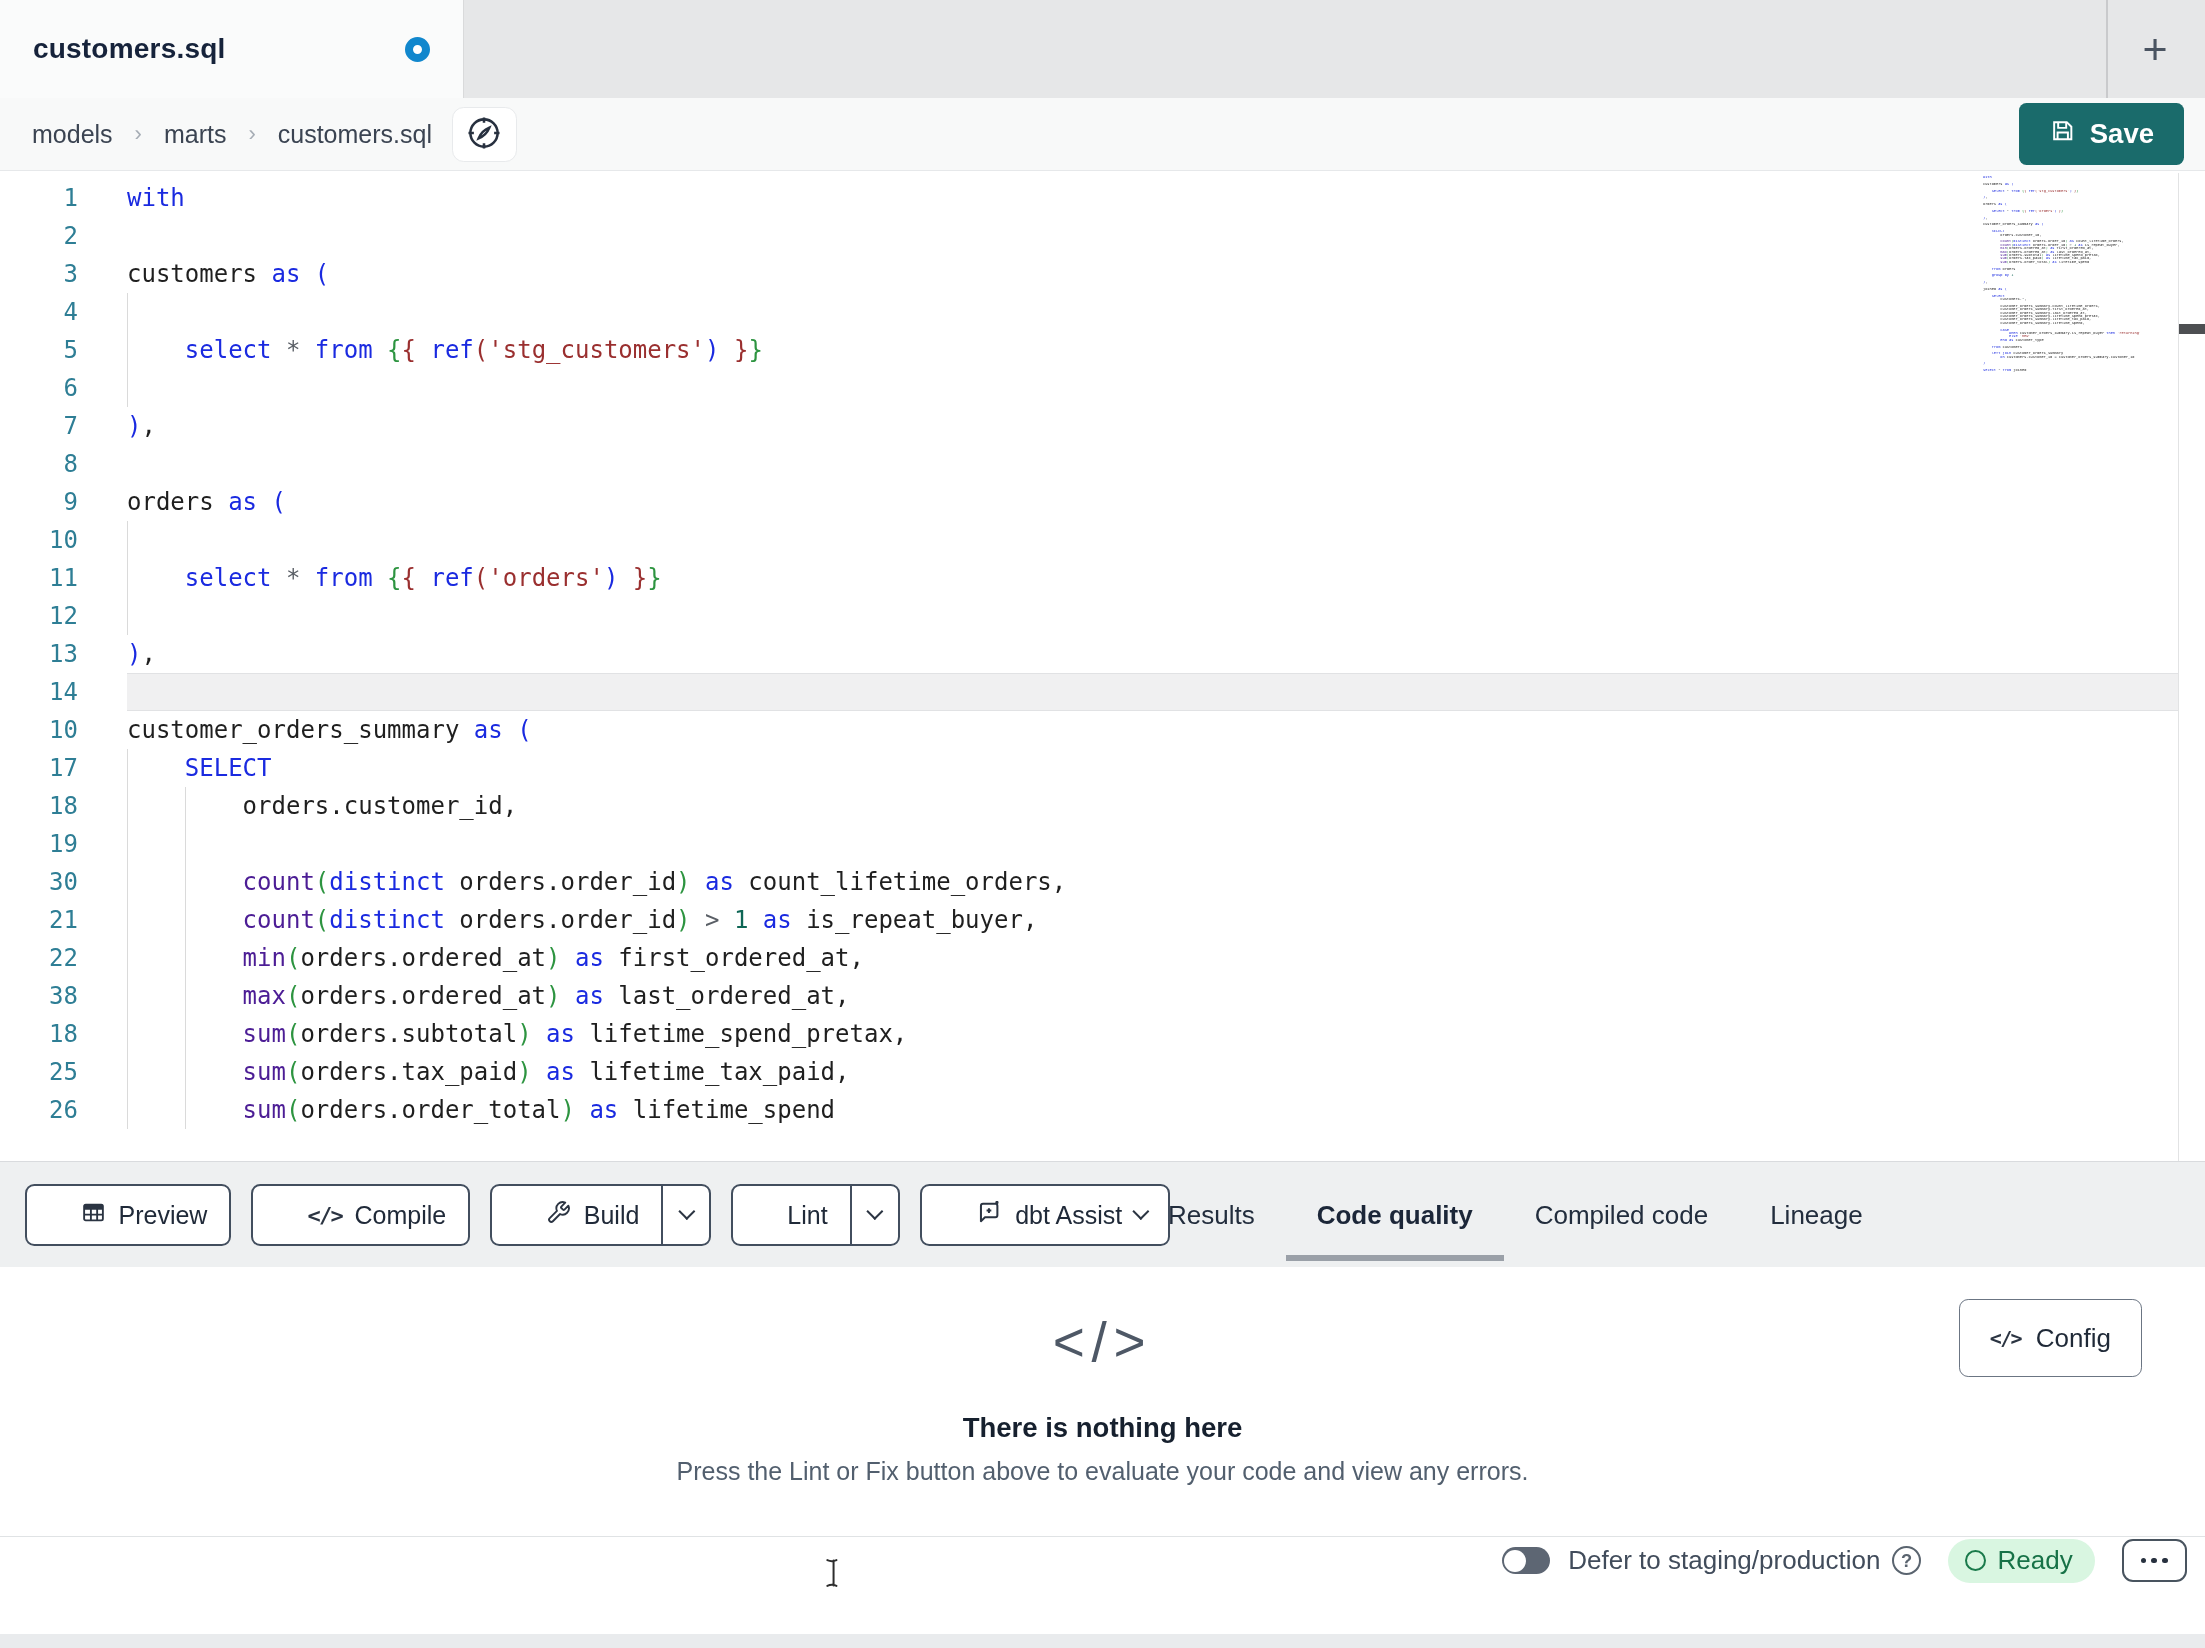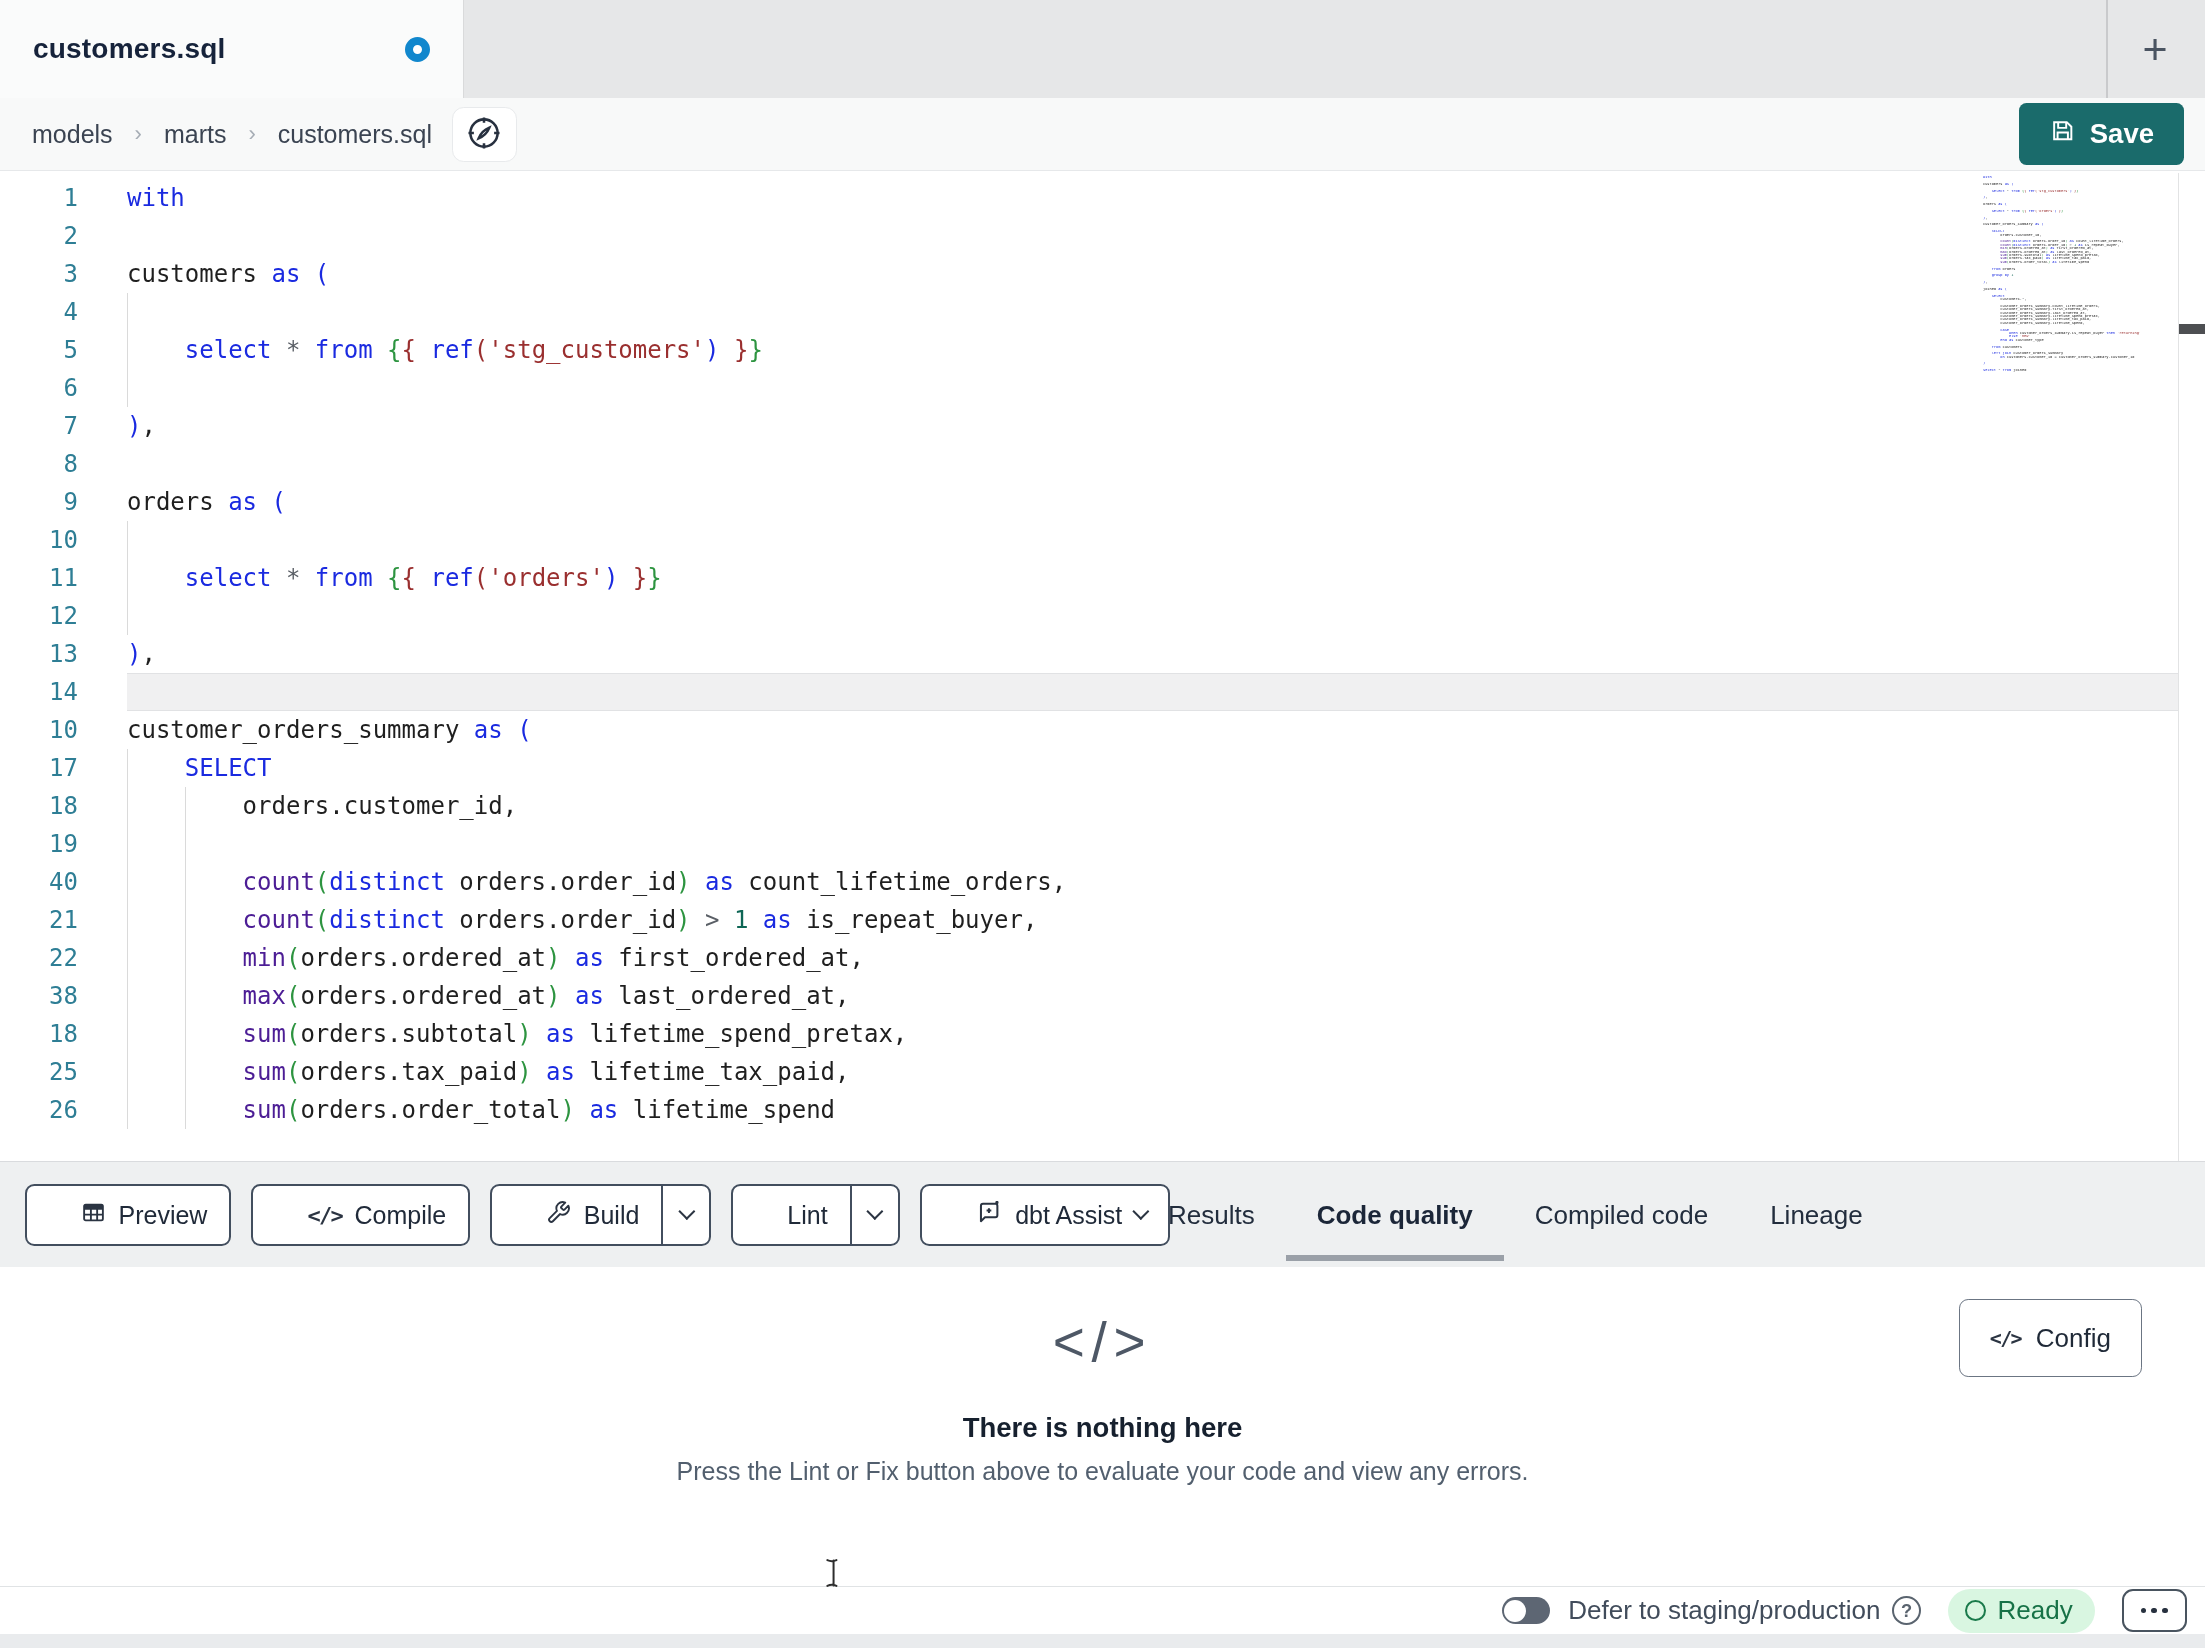--- a/index.html
+++ b/index.html
@@ -71,21 +71,21 @@
   .results { position:absolute; left:0; top:1267px; width:2205px; height:318px; background:#fff; text-align:center; }
   .empty-icon { display:block; margin-top:43px; font-size:55px; font-weight:500; color:#4e5866; letter-spacing:6.7px; }
   .empty-title { margin-top:38px; font-size:27.5px; font-weight:700; color:#16202e; }
   .empty-sub { margin-top:13.3px; font-size:25px; color:#525f6e; }
   .config-btn { position:absolute; top:32px; right:63px; height:78px; padding:0 30px; background:#fff;
                 border:1.7px solid #6b7583; border-radius:9.2px; display:flex; align-items:center; gap:15px;
                 font-size:26px; color:#1f2937; font-family:inherit; cursor:pointer; }
   .config-btn .code-glyph { font-size:20px; font-weight:700; }
 
   
-  .statusbar { position:absolute; left:0; top:1586px; width:2205px; height:48px; background:#fff;
+  .statusbar { position:absolute; left:0; top:1536px; width:2205px; height:48px; background:#fff;
                border-top:0.8px solid #e0e3e5; display:flex; align-items:center; padding-right:18.3px; }
   .sb-spacer { flex:1; }
   .toggle { width:48px; height:27px; border-radius:14px; background:#5d6673; position:relative; cursor:pointer; }
   .toggle .knob { position:absolute; left:2.5px; top:2.5px; width:22px; height:22px; border-radius:50%; background:#fff; }
   .defer-label { margin-left:18.3px; font-size:26px; color:#414c5b; }
   .help-circle { margin-left:11.7px; width:29px; height:29px; border-radius:50%; border:2.1px solid #5a646f;
                  color:#5a646f; font-size:18.3px; font-weight:700; display:flex; align-items:center; justify-content:center; cursor:pointer; }
   .ready-badge { margin-left:27px; height:44px; padding:0 22px 0 16.7px; border-radius:22.5px; background:#d9f6e1;
                  display:flex; align-items:center; gap:11.7px; font-size:26px; color:#177247; }
   .ready-circle { width:21px; height:21px; border-radius:50%; border:2.5px solid #1a7a4b; }
@@ -207,21 +207,21 @@
         </div>
         <div class="crow">
           <span class="lineno">18</span>
           <span class="ctext"><i class="guide" style="left: 0px;"></i><i class="guide" style="left: 58px;"></i><span class="c-t">        orders.customer_id,</span></span>
         </div>
         <div class="crow">
           <span class="lineno">19</span>
           <span class="ctext"><i class="guide" style="left: 0px;"></i><i class="guide" style="left: 58px;"></i></span>
         </div>
         <div class="crow">
-          <span class="lineno">40</span>
+          <span class="lineno">30</span>
           <span class="ctext"><i class="guide" style="left: 0px;"></i><i class="guide" style="left: 58px;"></i><span class="c-t">        </span><span class="c-f">count</span><span class="c-g">(</span><span class="c-k">distinct</span><span class="c-t"> orders.order_id</span><span class="c-g">)</span><span class="c-t"> </span><span class="c-k">as</span><span class="c-t"> count_lifetime_orders,</span></span>
         </div>
         <div class="crow">
           <span class="lineno">21</span>
           <span class="ctext"><i class="guide" style="left: 0px;"></i><i class="guide" style="left: 58px;"></i><span class="c-t">        </span><span class="c-f">count</span><span class="c-g">(</span><span class="c-k">distinct</span><span class="c-t"> orders.order_id</span><span class="c-g">)</span><span class="c-t"> </span><span class="c-o">&gt;</span><span class="c-t"> </span><span class="c-n">1</span><span class="c-t"> </span><span class="c-k">as</span><span class="c-t"> is_repeat_buyer,</span></span>
         </div>
         <div class="crow">
           <span class="lineno">22</span>
           <span class="ctext"><i class="guide" style="left: 0px;"></i><i class="guide" style="left: 58px;"></i><span class="c-t">        </span><span class="c-f">min</span><span class="c-g">(</span><span class="c-t">orders.ordered_at</span><span class="c-g">)</span><span class="c-t"> </span><span class="c-k">as</span><span class="c-t"> first_ordered_at,</span></span>
         </div>

